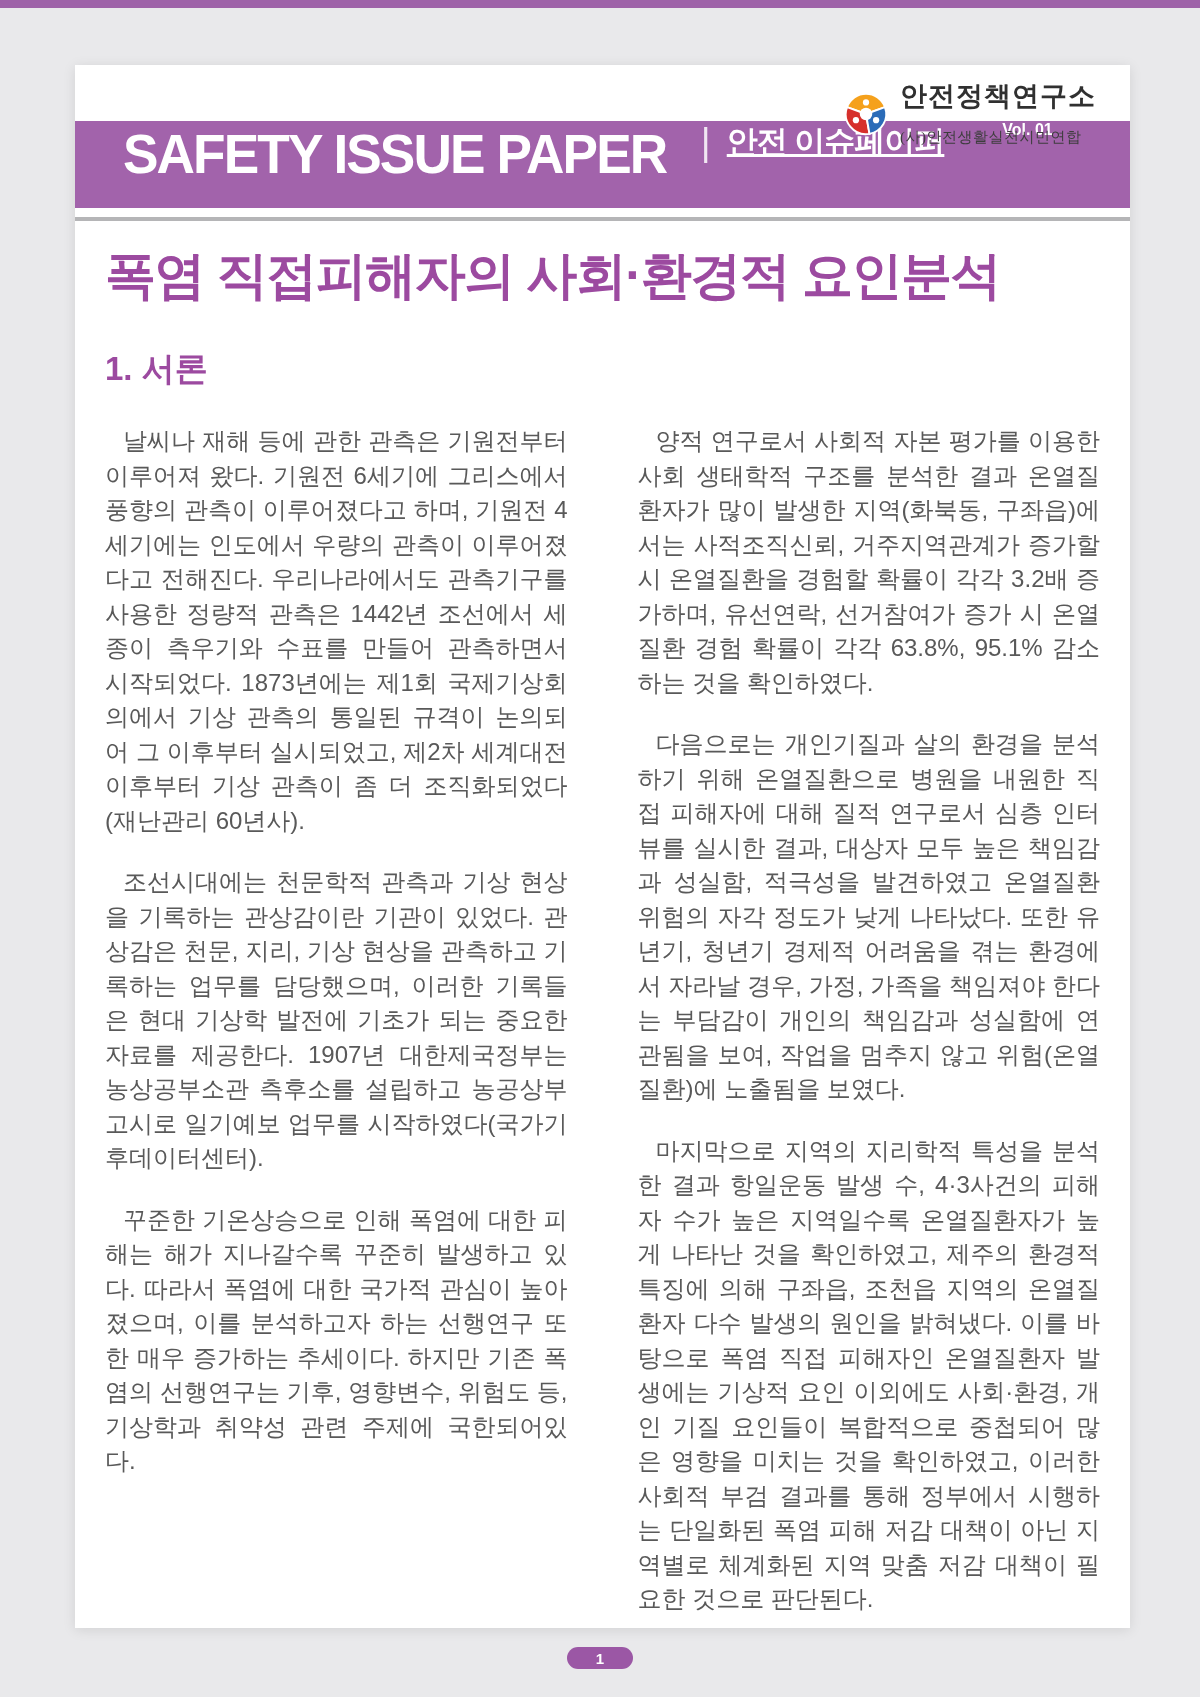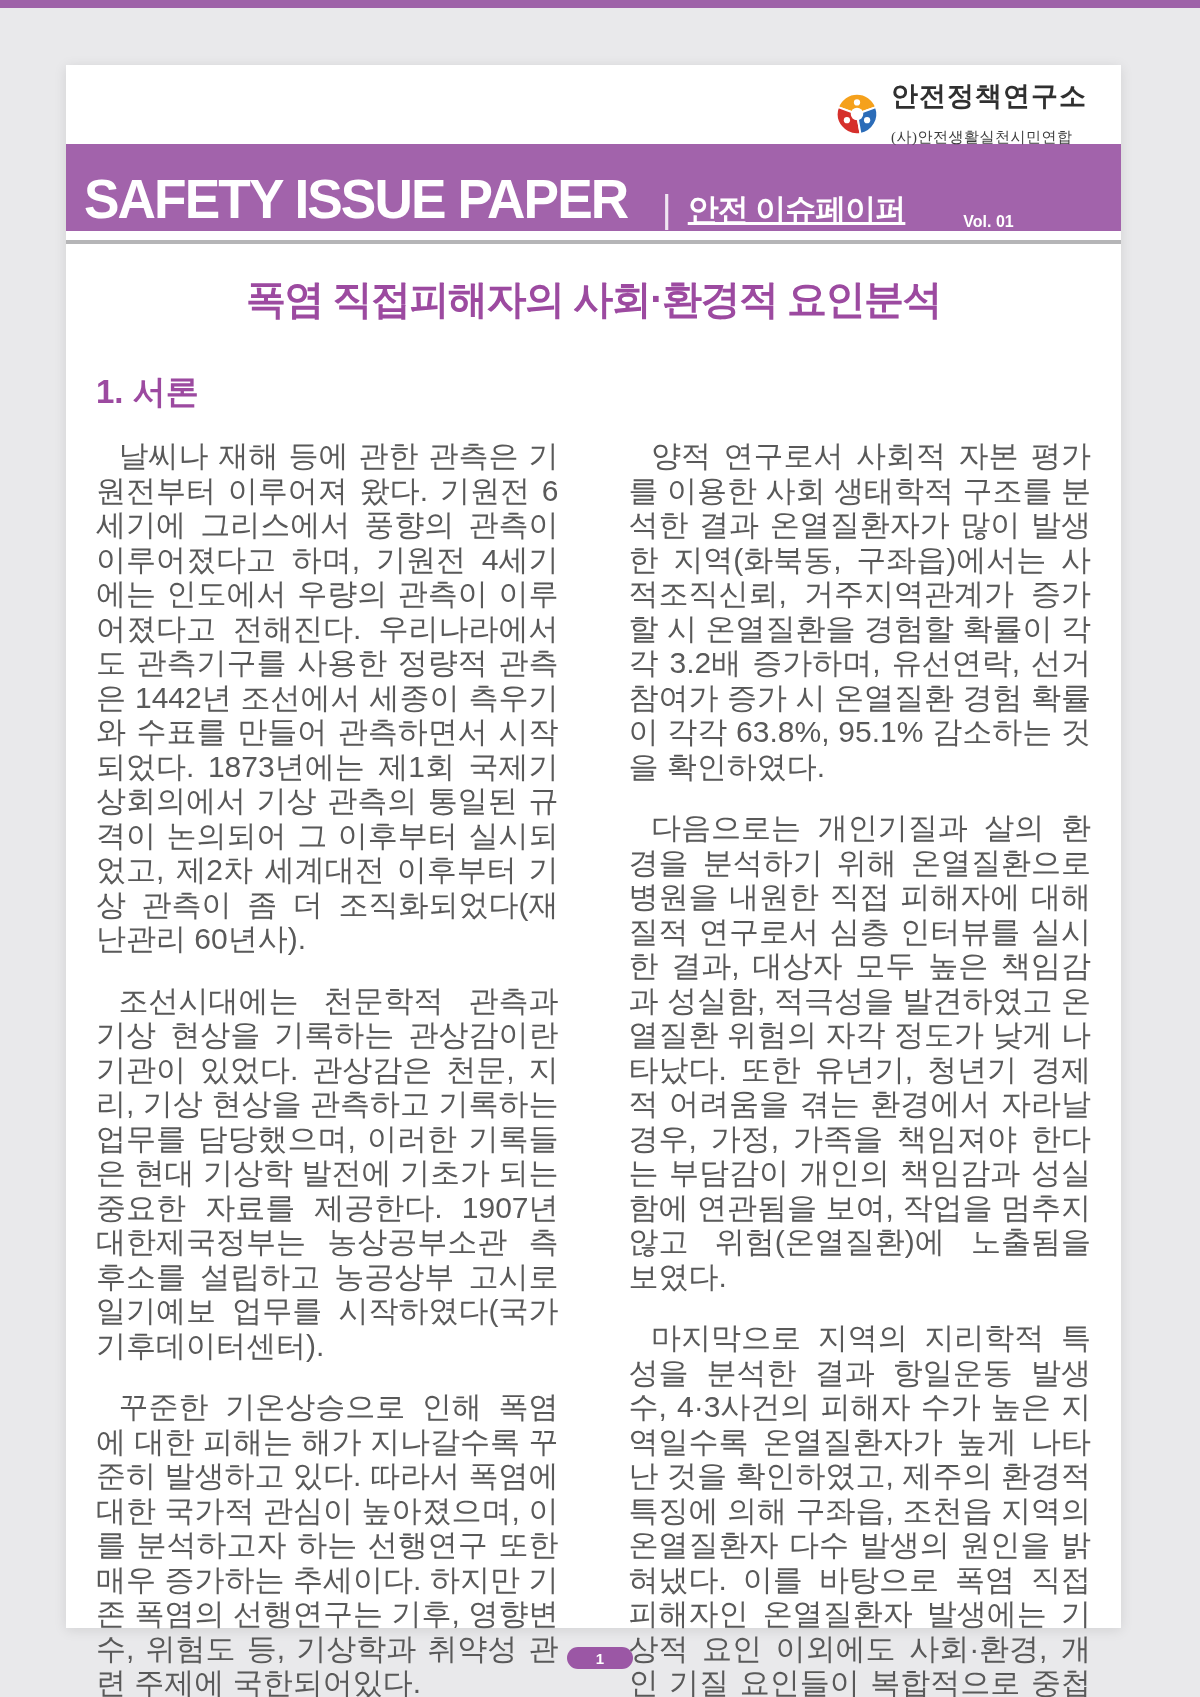--- a/index.html
+++ b/index.html
@@ -9,67 +9,67 @@
     font-family:"Liberation Sans","DejaVu Sans",sans-serif;
     position:relative;
     overflow:hidden;
   }
   .top-strip {
     position:absolute; top:0; left:0;
     width:1200px; height:8px;
     background:#9e62a8;
   }
   .card {
-    position:absolute; left:66px; top:65px;
+    position:absolute; left:75px; top:65px;
     width:1055px; height:1563px;
     background:#ffffff;
     box-shadow:0 2px 12px rgba(0,0,0,0.10);
   }
   .logo {
     position:absolute; top:16px; right:34px;
     display:flex; align-items:center; gap:10px;
   }
   .logo-icon { width:48px; height:48px; }
   .logo-text { display:flex; flex-direction:column; }
   .logo-name {
     font-family:"Liberation Serif","DejaVu Serif",serif;
     font-size:27px; font-weight:700; color:#303030; letter-spacing:1px; line-height:30px;
   }
   .logo-sub {
     font-family:"Liberation Serif","DejaVu Serif",serif;
     font-size:15px; color:#3d3d3d; letter-spacing:0.5px; margin-top:17px;
   }
   .banner {
-    margin-top:79px; height:87px;
+    margin-top:56px; height:87px;
     background:#a263ab;
-    display:flex; align-items:flex-end;
-    padding:0 0 0 18px; box-sizing:border-box;
+    display:flex; align-items:flex-start;
+    padding:0 0 0 48px; box-sizing:border-box;
     color:#ffffff; white-space:nowrap;
   }
   .banner-en {
     font-size:56px; font-weight:bold; letter-spacing:-2px;
     transform:scaleX(0.95); transform-origin:left center;
   }
   .banner-sep { font-size:38px; font-weight:400; opacity:0.85; margin:0 16px 0 6px; }
   .banner-ko { font-size:31px; font-weight:bold; letter-spacing:-1px;text-decoration:underline; }
   .banner-vol { font-size:16px; font-weight:bold; margin-left:58px; }
   .rule { height:4px; background:#b5b5b7; margin-top:9px; }
   .article-title {
-    color:#9c4aa0; font-size:40px; font-weight:bold;
-    margin:30px 30px 0 30px; letter-spacing:-1.5px; line-height:50px;text-align:center;
+    color:#9c4aa0; font-size:51px; font-weight:bold;
+    margin:30px 30px 0 30px; letter-spacing:-1.5px; line-height:50px;
   }
   .section-heading {
     color:#9c4aa0; font-size:33px; font-weight:bold;
     margin:46px 30px 0 30px;
   }
   .columns { display:flex; gap:70px; margin:24px 30px 0 30px; }
   .col { flex:1; min-width:0; }
   p.body {
-    font-size:30px; line-height:34.5px; color:#595959;
-    text-align:justify; margin:0 0 27px 0;
+    font-size:24px; line-height:34.5px; color:#595959;
+    text-align:justify; margin:8px 0 27px 0;
     word-break:break-all;
   }
   p.indent { text-indent:0.75em; }
   .page-pill {
     position:absolute; left:50%; top:1647px; transform:translateX(-50%);
     width:66px; height:22px; border-radius:12px;
     background:#9b57a5; color:#ffffff;
     font-size:15px; font-weight:bold;
     display:flex; align-items:center; justify-content:center;
   }

